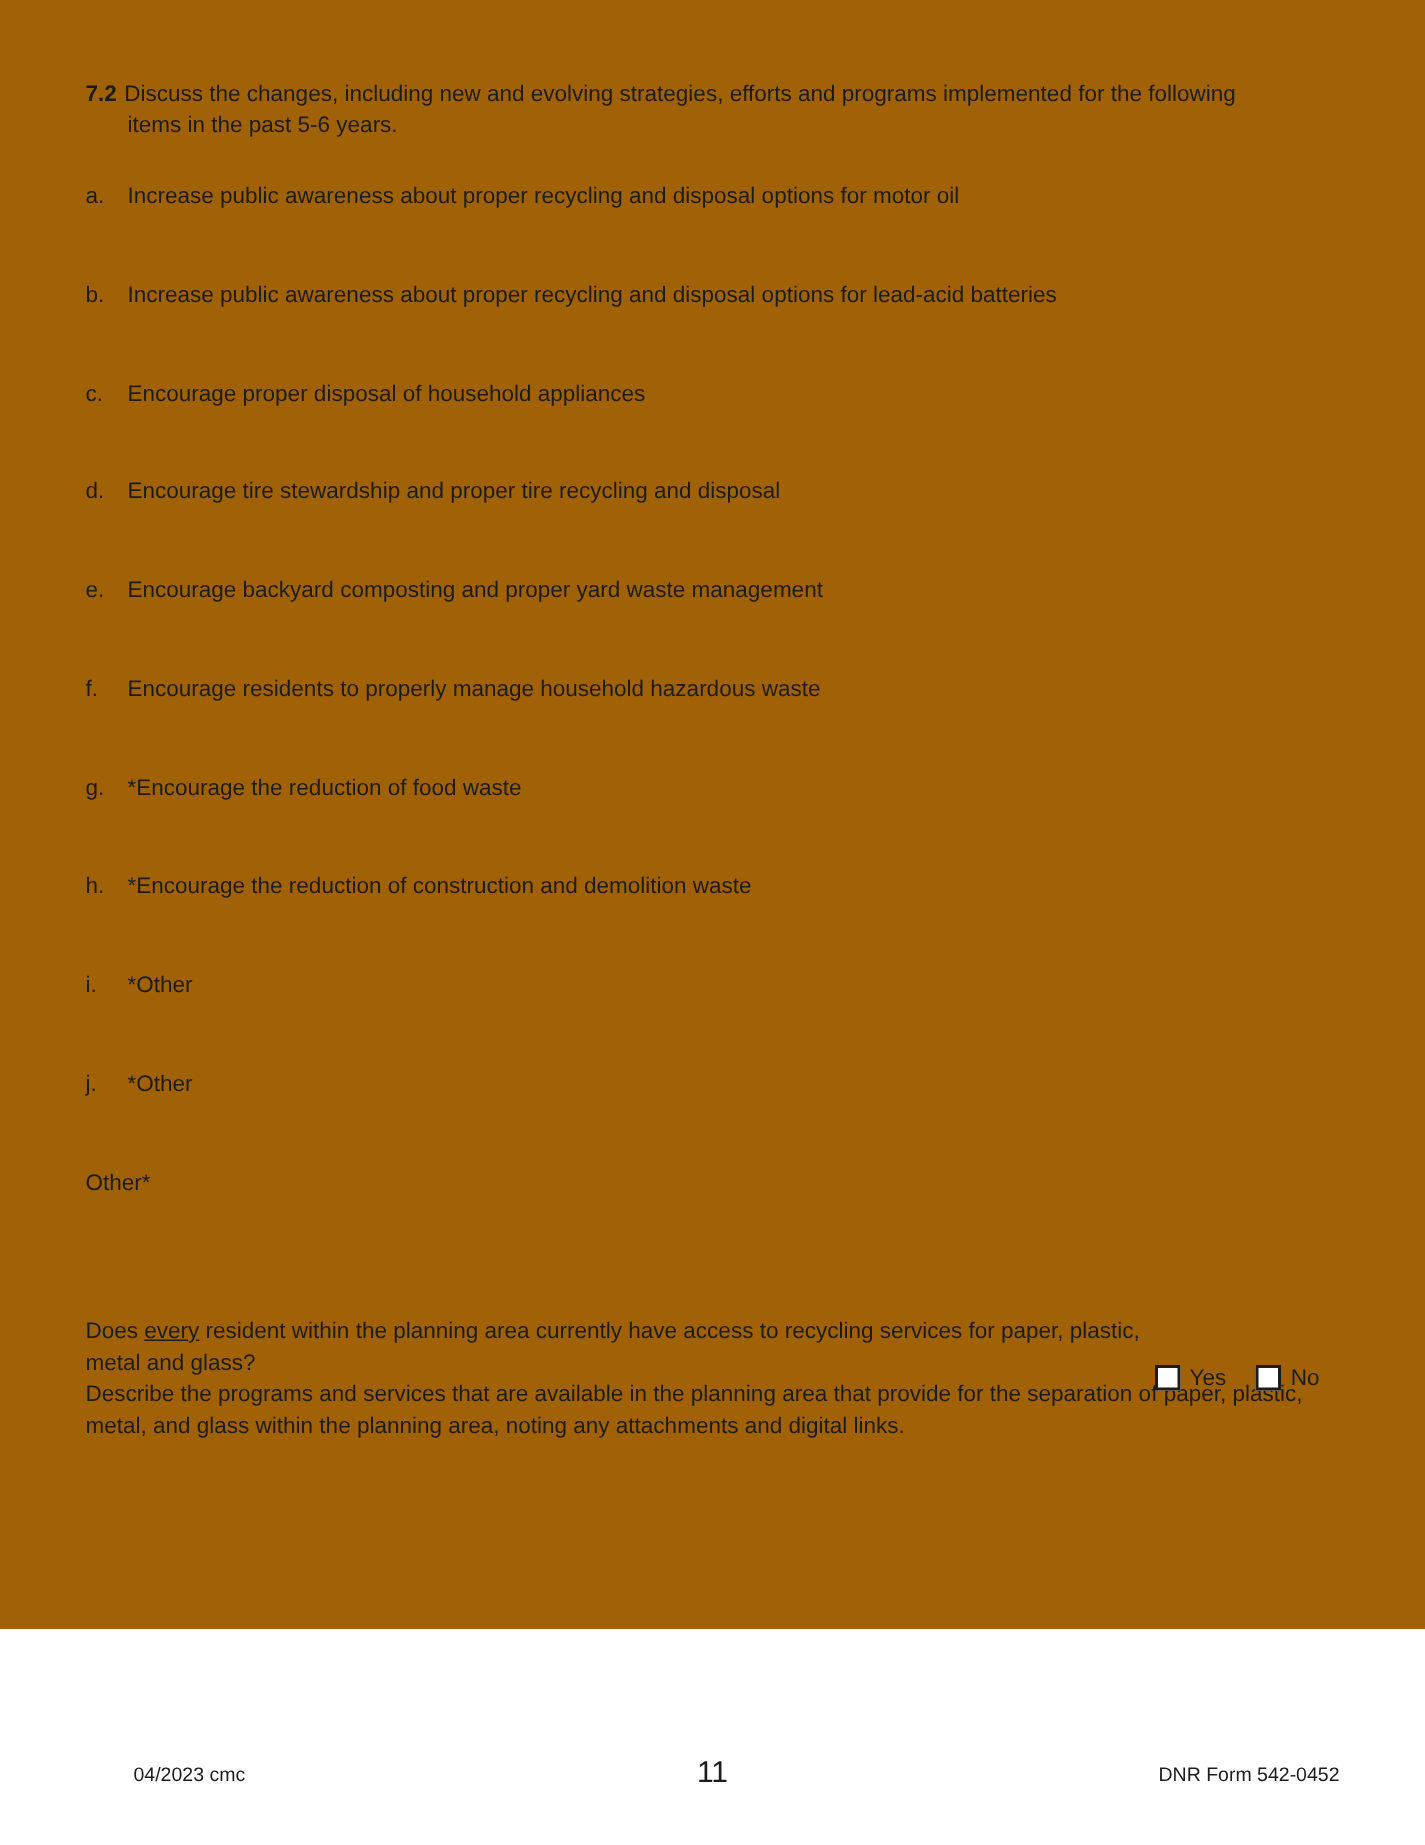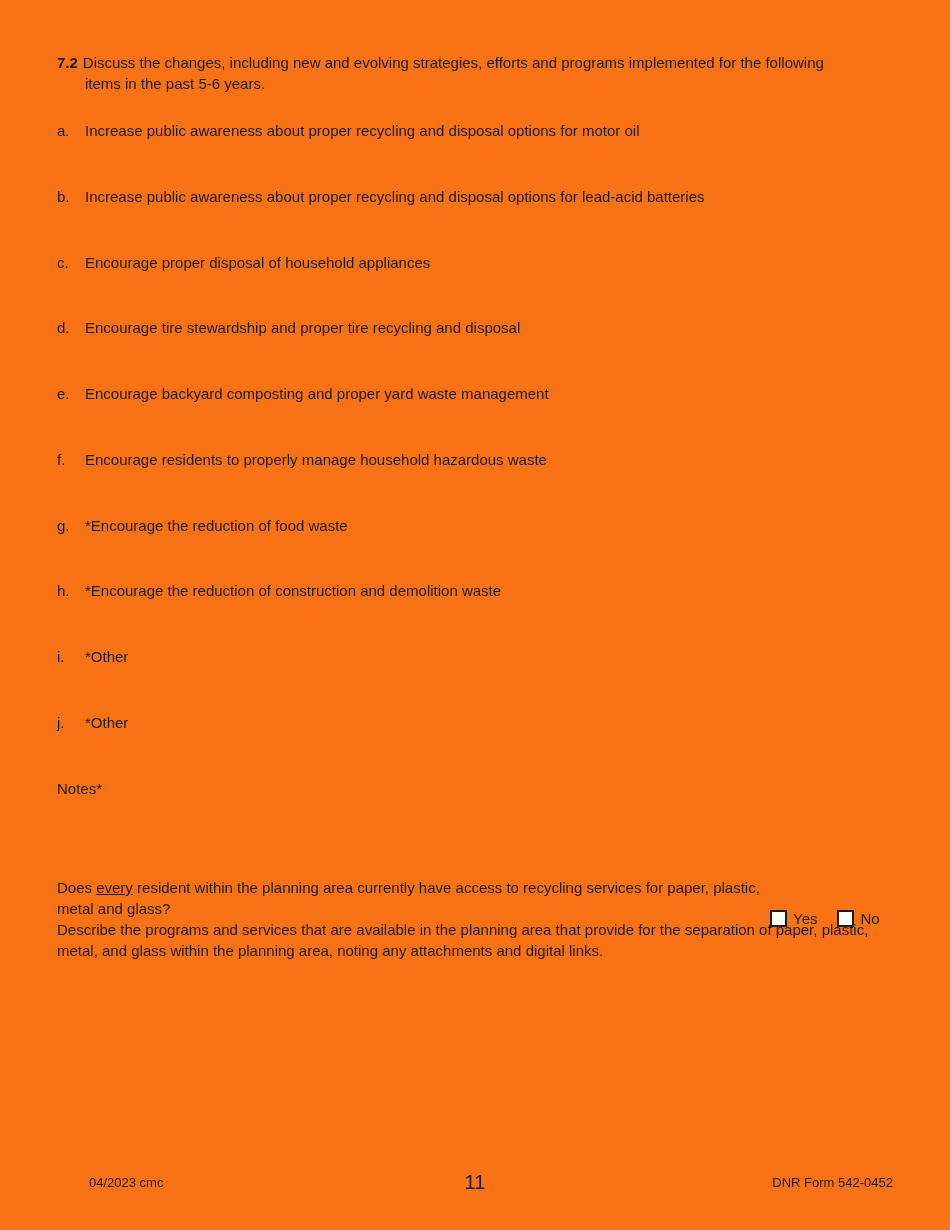--- a/index.html
+++ b/index.html
@@ -6,22 +6,22 @@
   html, body { background: #ffffff; }
   body {
     width: 950px; height: 1230px;
     font-family: "Liberation Sans", sans-serif;
     color: #1c1c1c;
     position: relative;
     overflow: hidden;
   }
   .page {
     position: relative;
-    width: 950px; height: 1230px;
-    background: #f97316;
+    width: 950px; height: 1086px;
+    background: #a16207;
     font-size: 15px;
     line-height: 21px;
   }
   .b { font-weight: bold; }
   .u { text-decoration: underline; }
 
   .sec72-heading {
     position: absolute;
     left: 57px; top: 52px;
     width: 800px;
@@ -123,21 +123,21 @@
   </div>
   <div class="list-item" style="top:646px">
     <span class="letter">i.</span>
     <span class="itext">*Other</span>
   </div>
   <div class="list-item" style="top:712px">
     <span class="letter">j.</span>
     <span class="itext">*Other</span>
   </div>
 
-  <div class="notes-label">Notes*</div>
+  <div class="notes-label">Other*</div>
 
   <div class="sec73">
     <div class="sec73-question"><span>Does </span><span class="u">every</span><span> resident within the planning area currently have access to recycling services for paper, plastic, metal and glass?</span></div>
     <div class="sec73-describe">Describe the programs and services that are available in the planning area that provide for the separation of paper, plastic, metal, and glass within the planning area, noting any attachments and digital links.</div>
   </div>
 
   <div class="checkbox-row">
     <span class="checkbox-group">
       <span class="checkbox"></span>
       <span class="checkbox-label">Yes</span>

